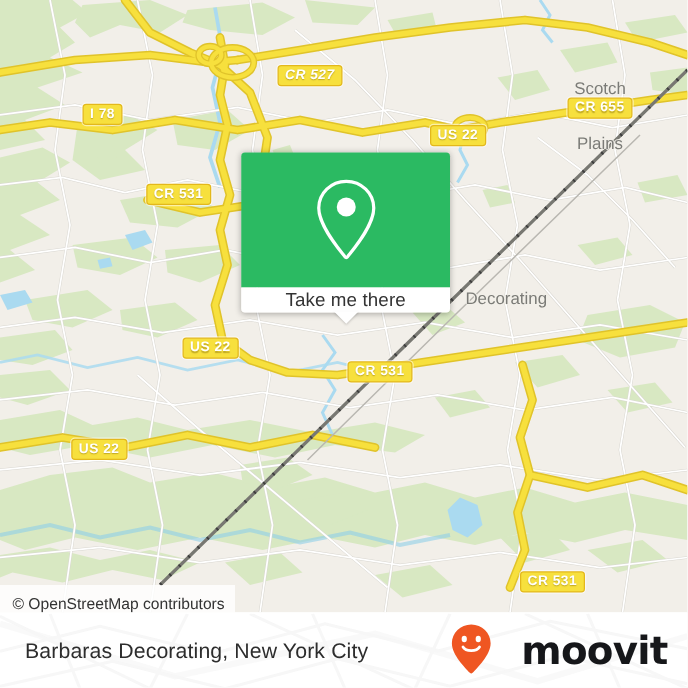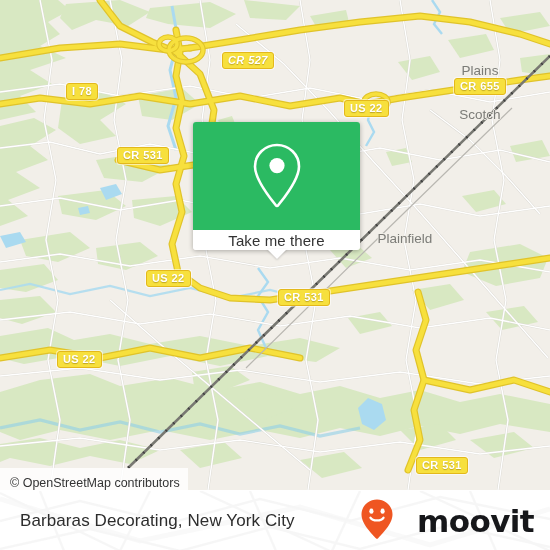--- a/index.html
+++ b/index.html
@@ -328,28 +328,28 @@
         <g>
           <path d="M550,56 L300,300 L128,468" stroke="#787872" stroke-width="2.6" fill="none"></path>
           <path d="M550,56 L300,300 L128,468" stroke="#3f3f3f" stroke-width="2.6" fill="none" stroke-dasharray="1.5 9"></path>
           <path d="M512,108 L366,250 L246,368" stroke="#b9b7b1" stroke-width="1.2" fill="none"></path>
         </g>
       </g>
     </svg>
 
     <div class="place-label" style="left:480px; top:6px; width:0;">
       <div style="transform:translateX(-50%); width:90px;">
+        <div>Scotch</div>
         <div>Plains</div>
-        <div>Scotch</div>
       </div>
     </div>
 
     <div class="place-label" style="left:405px; top:174px; width:0;">
       <div style="transform:translateX(-50%); width:90px;">
-        <div>Plainfield</div>
+        <div>Decorating</div>
       </div>
     </div>
 
     <div class="place-label" style="left:32px; top:432px; width:0;">
       <div style="transform:translateX(-50%); width:86px;">
         
         
       </div>
     </div>
 

